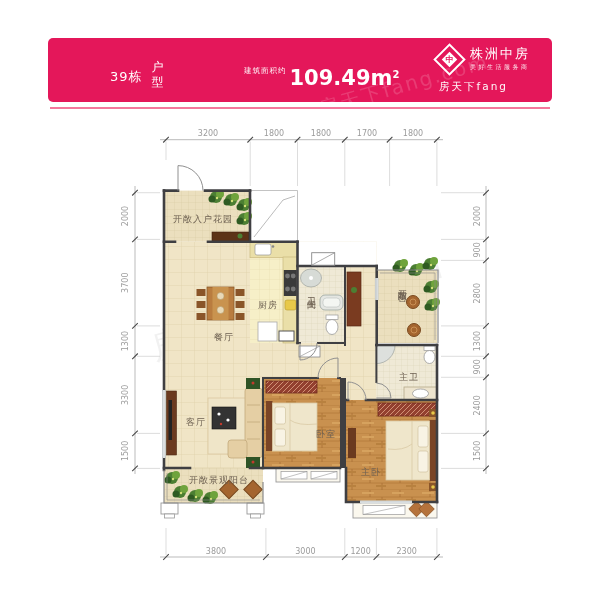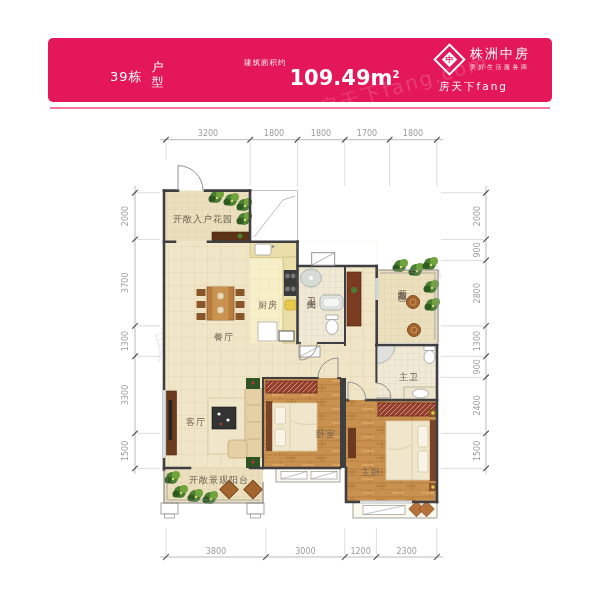--- a/index.html
+++ b/index.html
@@ -7,21 +7,21 @@
        font-family:"DejaVu Sans","Liberation Sans",sans-serif;}
   
   .hdr{position:absolute;left:48px;top:38px;width:504px;height:64px;background:#E4175A;
        border-radius:5px;color:#fff;z-index:3;overflow:hidden;}
   .hdr-ribbon{position:absolute;left:50px;top:107px;width:500px;height:2px;background:#F4779C;z-index:3;}
   .h-left{position:absolute;left:62px;bottom:9px;display:flex;align-items:flex-end;}
   .h-bldg{font-size:13px;margin-right:5px;margin-bottom:7px;letter-spacing:1px;}
   .h-big{font-size:46px;font-weight:bold;line-height:0.82;letter-spacing:-1px;}
   .h-type{display:flex;flex-direction:column;margin-left:4px;margin-bottom:3px;font-size:12px;line-height:1.25;}
   .h-area{position:absolute;left:196px;bottom:14px;display:flex;align-items:flex-end;}
-  .h-area-pre{font-size:7.5px;opacity:.95;margin-right:3px;margin-bottom:20px;letter-spacing:1px;}
+  .h-area-pre{font-size:7.5px;opacity:.95;margin-right:3px;margin-bottom:12px;letter-spacing:1px;}
   .h-area-val{font-size:21px;font-weight:bold;line-height:.9;}
   .h-area-sup{font-size:10px;font-weight:bold;margin-bottom:8px;}
   .h-logo{position:absolute;right:22px;top:9px;display:flex;align-items:center;}
   .diamond{width:19px;height:19px;border:2px solid #fff;transform:rotate(45deg);margin-right:9px;
            display:flex;align-items:center;justify-content:center;}
   .diamond-in{width:11px;height:11px;background:#fff;display:flex;align-items:center;justify-content:center;}
   .diamond-in span{transform:rotate(-45deg);color:#E4175A;font-size:8px;font-weight:bold;line-height:1;}
   .brandcol{display:flex;flex-direction:column;}
   .brand{font-family:"DejaVu Serif","Liberation Serif",serif;font-size:13px;font-weight:normal;letter-spacing:2px;line-height:1.1;}
   .tagline{font-size:6px;letter-spacing:2.5px;opacity:.9;margin-top:2px;}

